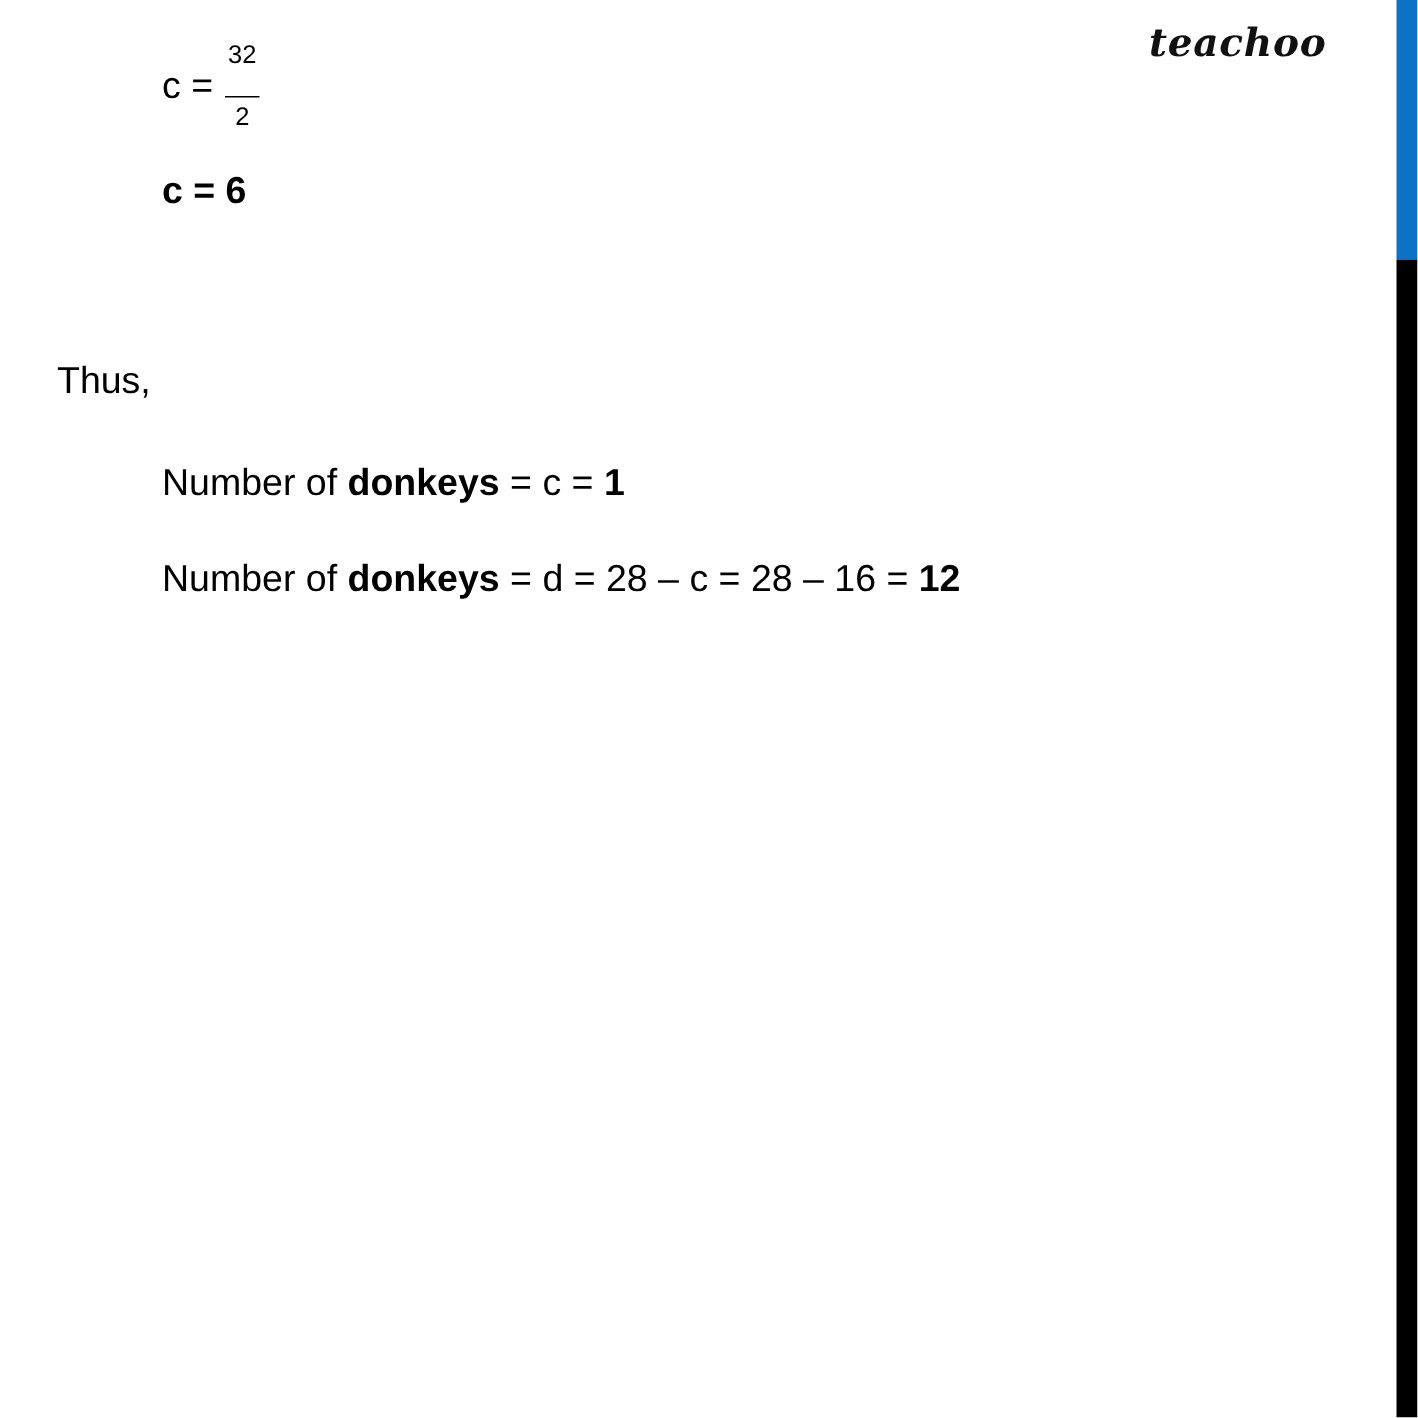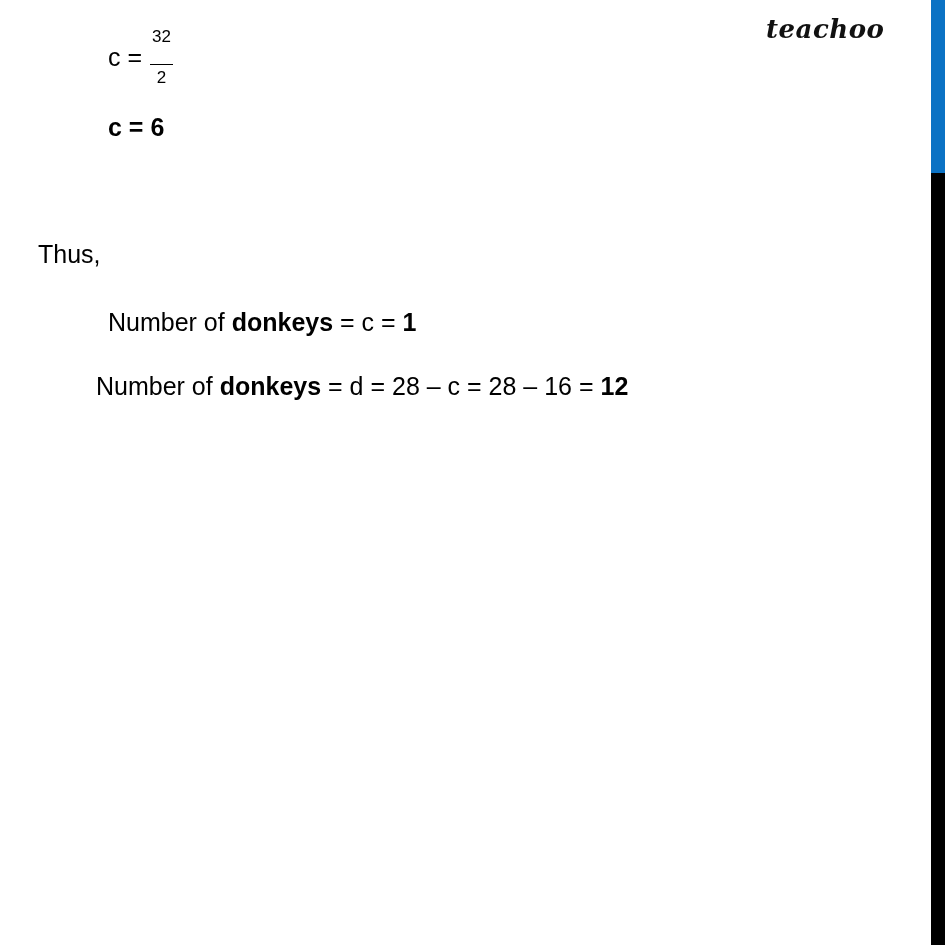--- a/index.html
+++ b/index.html
@@ -38,15 +38,15 @@
 </div>
 
 <div class="line b" style="left:108px; top:113px;">c = 6</div>
 
 <div class="line" style="left:38px; top:240px;">Thus,</div>
 
 <div class="line" style="left:108px; top:308px;">
   <span>Number of </span><span class="b">donkeys</span><span> = c = </span><span class="b">1</span>
 </div>
 
-<div class="line" style="left:96px; top:372px;">
+<div class="line" style="left:108px; top:372px;">
   <span>Number of </span><span class="b">donkeys</span><span> = d = 28 – c = 28 – 16 = </span><span class="b">12</span>
 </div>
 
 </body></html>

